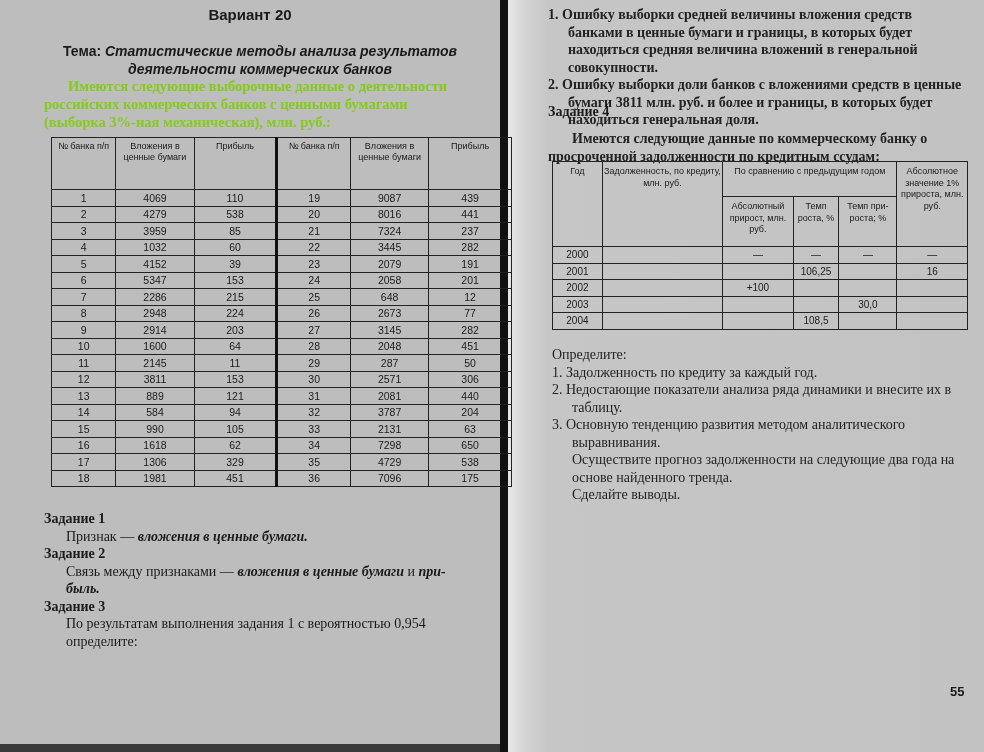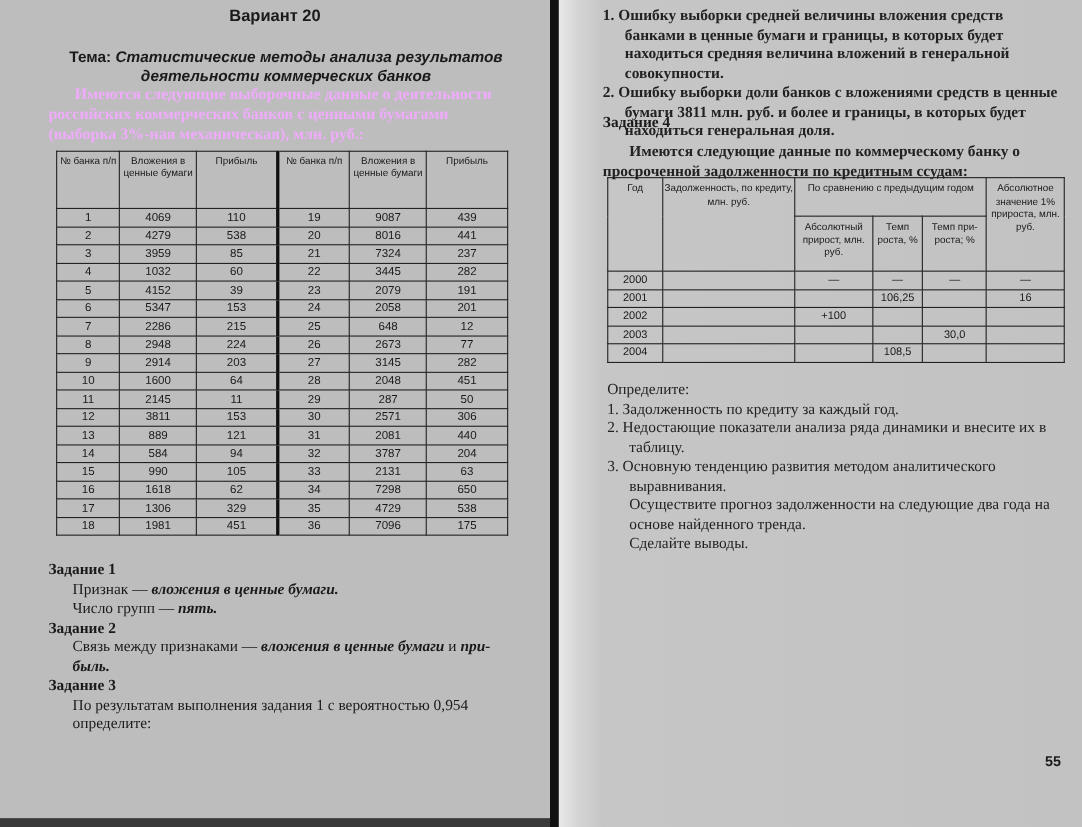--- a/index.html
+++ b/index.html
@@ -5,24 +5,24 @@
   html,body{margin:0;padding:0;}
   body{width:984px;height:752px;position:relative;overflow:hidden;background:#2a2a2a;font-family:"Liberation Serif",serif;color:#1a1a1a;}
   .page{position:absolute;top:0;}
   .page-left{left:0;width:500px;height:744px;background:#bdbdbd;}
   .gutter{position:absolute;left:500px;top:0;width:8px;height:752px;background:#111;}
   .page-right{left:508px;width:476px;height:752px;background:linear-gradient(to right,#e8e8e8 0px,#d4d4d4 18px,#c6c6c6 40px,#c2c2c2 100%);}
   .bottom-shadow{position:absolute;left:0;top:744px;width:500px;height:8px;background:#3a3a3a;}
   .variant{position:absolute;left:0;width:500px;top:6px;text-align:center;font-family:"Liberation Sans",sans-serif;font-weight:bold;font-size:15px;}
   .topic{position:absolute;left:50px;width:420px;top:42px;text-align:center;font-family:"Liberation Sans",sans-serif;font-weight:bold;font-size:14px;line-height:18px;}
   .topic i{font-style:italic;}
-  .intro{position:absolute;left:44px;width:420px;top:77px;font-size:14.5px;line-height:18px;font-weight:bold;color:#f0abfc;}
+  .intro{position:absolute;left:44px;width:420px;top:77px;font-size:14.5px;line-height:18px;font-weight:bold;color:#84cc16;}
   .intro .ind{display:inline-block;width:24px;}
   table{border-collapse:collapse;font-family:"Liberation Sans",sans-serif;}
-  .t1{position:absolute;left:51px;top:137px;width:411px;font-size:10.5px;}
+  .t1{position:absolute;left:51px;top:137px;width:461px;font-size:10.5px;}
   .t1 td,.t1 th{border:1px solid #222;text-align:center;padding:0;height:15.5px;font-weight:normal;}
   .t1 th{font-size:9px;line-height:11px;height:48px;vertical-align:top;padding-top:3px;}
   .t1 .sep{border-left:3px solid #111;}
   .tasks{position:absolute;left:44px;width:420px;top:510px;font-size:14px;line-height:17.5px;}
   .tasks .h{font-weight:bold;}
   .tasks .p{padding-left:22px;}
   .tasks b i{font-style:italic;}
   .r-list{position:absolute;left:548px;width:420px;top:6px;font-size:14px;line-height:17.5px;font-weight:bold;color:#222;}
   .r-list .it{padding-left:20px;text-indent:-20px;}
   .t4h{position:absolute;left:548px;top:104px;font-size:14px;font-weight:bold;}
@@ -207,21 +207,20 @@
         <td class="sep">36</td>
         <td>7096</td>
         <td>175</td>
       </tr>
     </tbody>
 </table>
 
 <div class="tasks">
   <div class="h">Задание 1</div>
   <div class="p"><span>Признак — </span><b><i>вложения в ценные бумаги.</i></b></div>
-  <div class="p"><span>Число групп — </span><b><i>пять.</i></b></div>
   <div class="h">Задание 2</div>
   <div class="p"><span>Связь между признаками — </span><b><i>вложения в ценные бумаги</i></b><span> и </span><b><i>при-быль.</i></b></div>
   <div class="h">Задание 3</div>
   <div class="p">По результатам выполнения задания 1 с вероятностью 0,954 определите:</div>
 </div>
 
 <div class="r-list">
   <div class="it">1. Ошибку выборки средней величины вложения средств банками в ценные бумаги и границы, в которых будет находиться средняя величина вложений в генеральной совокупности.</div>
   <div class="it">2. Ошибку выборки доли банков с вложениями средств в ценные бумаги 3811 млн. руб. и более и границы, в которых будет находиться генеральная доля.</div>
 </div>

